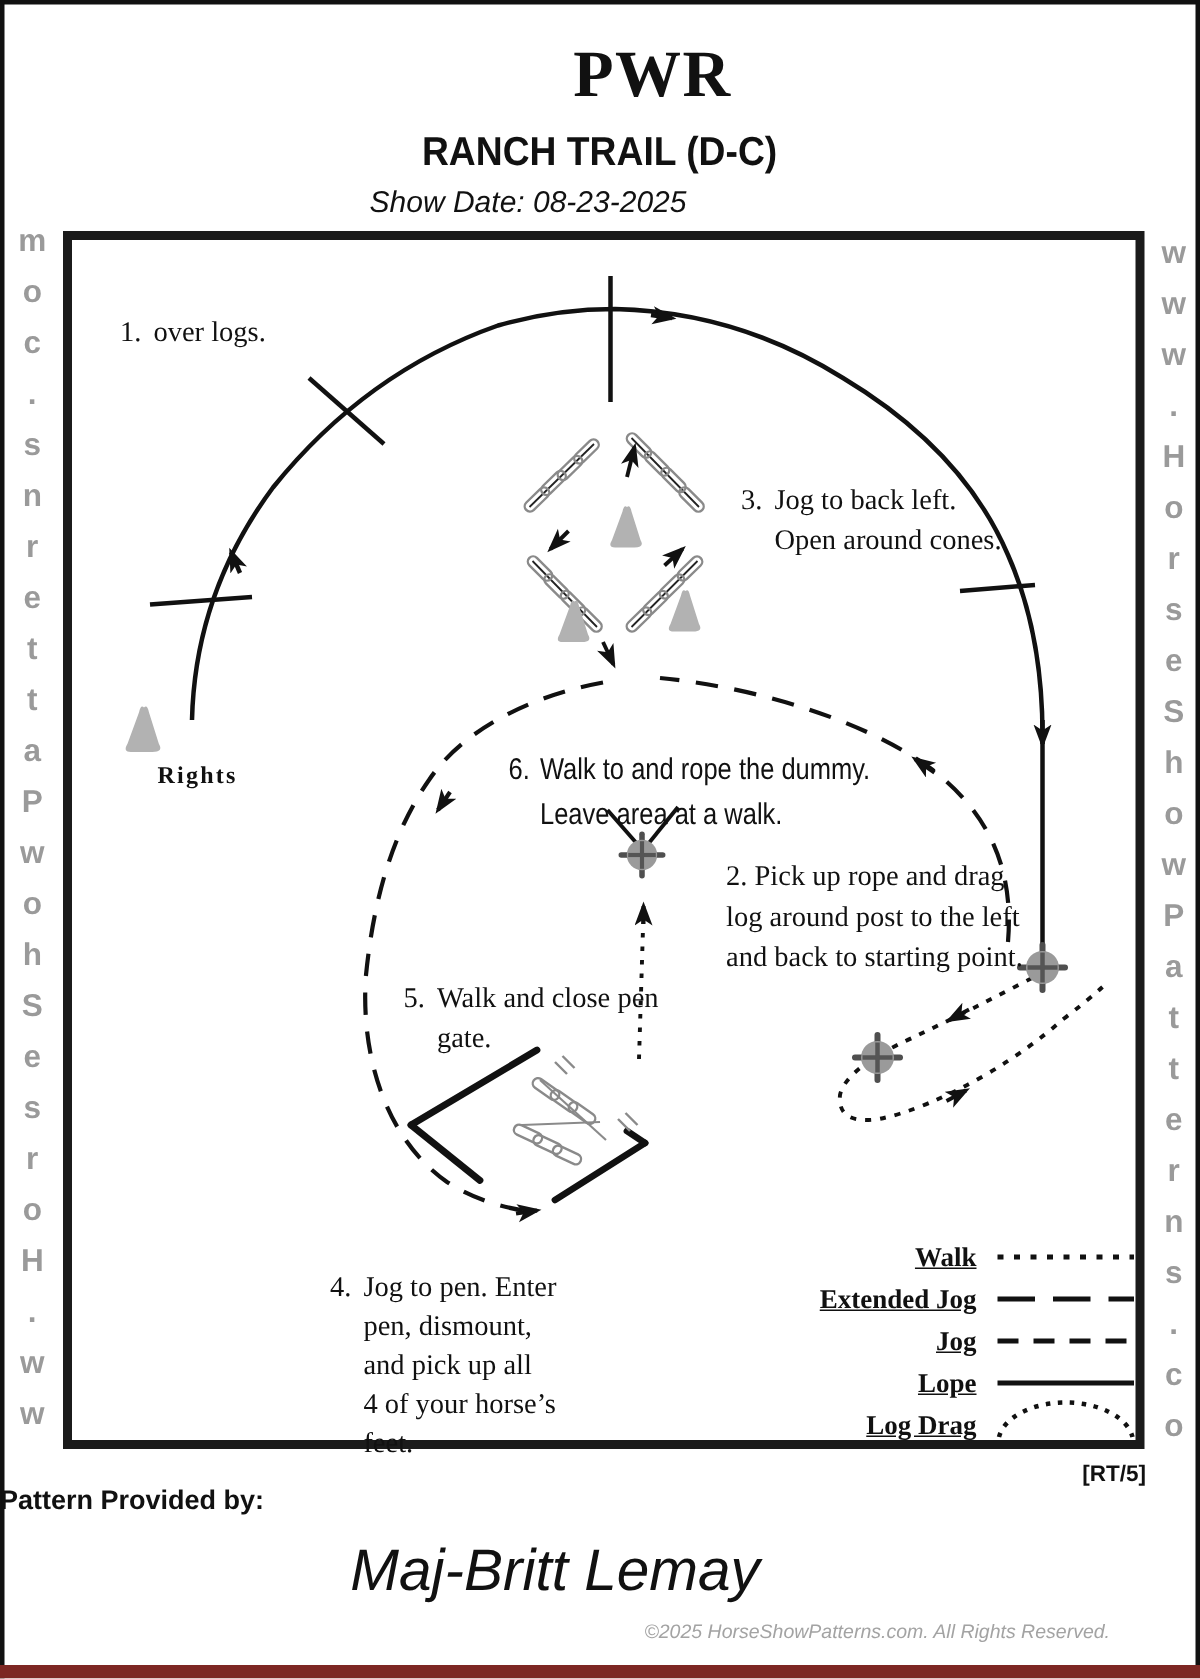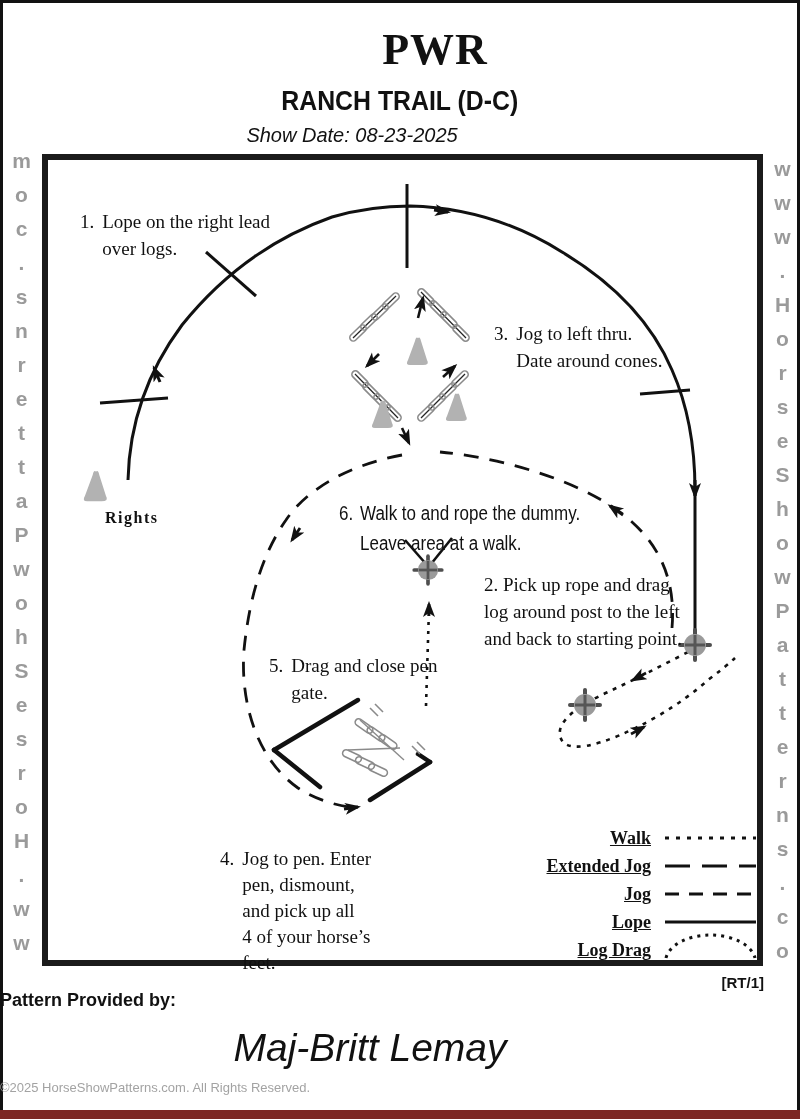--- a/index.html
+++ b/index.html
@@ -45,22 +45,22 @@
   .legend .lab{width:125px;text-align:right;font-weight:bold;font-size:18px;font-family:"Liberation Serif",serif;}
   .legend .samp{width:95px;margin-left:12px;position:relative;height:28px;}
   .legend .samp svg{position:absolute;left:0;top:0;}
 
   .refcode{position:absolute;right:36px;top:974px;font-family:"Liberation Sans",sans-serif;
     font-weight:bold;font-size:15px;}
   .provided{position:absolute;left:0;top:990px;width:740px;text-align:left;
     font-family:"Liberation Sans",sans-serif;font-weight:bold;font-size:18px;}
   .author{position:absolute;left:0;top:1026px;width:740px;text-align:center;
     font-family:"Liberation Sans",sans-serif;font-style:italic;font-size:39px;}
-  .copyright{position:absolute;left:0;top:1080px;width:740px;text-align:left;
-    font-family:"Liberation Sans",sans-serif;font-size:13px;color:#a3a3a3;}
+  .copyright{position:absolute;left:0;top:1080px;width:740px;text-align:right;
+    font-family:"Liberation Sans",sans-serif;font-style:italic;font-size:13px;color:#a3a3a3;}
 </style>
 </head>
 <body>
 
 <div class="page-edge-top"></div>
 <div class="page-edge-left"></div>
 <div class="page-edge-right"></div>
 <div class="page-edge-bottom"></div>
 
 <div class="title">PWR</div>
@@ -193,51 +193,50 @@
     <use href="#log" transform="translate(340,582) rotate(125)"></use>
     <use href="#log" transform="translate(304,596) rotate(115)"></use>
     <use href="#log" transform="translate(317,603) rotate(115)"></use>
     <use href="#log" transform="translate(330,610) rotate(115)"></use>
   </g>
 </svg>
 
   <div class="inst inst1" style="position:absolute;left:32px;top:48px;">
     <span class="num">1.</span>
     <span class="lines">
-      <div>Lope on the right lead</div>
       <div>over logs.</div>
     </span>
   </div>
 
   <div class="inst inst3" style="position:absolute;left:446px;top:160px;">
     <span class="num">3.</span>
     <span class="lines">
-      <div>Jog to left thru.</div>
-      <div>Date around cones.</div>
+      <div>Jog to back left.</div>
+      <div>Open around cones.</div>
     </span>
   </div>
 
   <div class="inst inst6" style="position:absolute;left:291px;top:338px;">
     <span class="num">6.</span>
     <span class="lines">
       <div>Walk to and rope the dummy.</div>
       <div>Leave area at a walk.</div>
     </span>
   </div>
 
   <div class="inst inst2" style="position:absolute;left:436px;top:411px;">
     <div><span class="num">2.</span> <span>Pick up rope and drag</span></div>
     <div>log around post to the left</div>
     <div>and back to starting point.</div>
   </div>
 
   <div class="inst inst5" style="position:absolute;left:221px;top:492px;">
     <span class="num">5.</span>
     <span class="lines">
-      <div>Drag and close pen</div>
+      <div>Walk and close pen</div>
       <div>gate.</div>
     </span>
   </div>
 
   <div class="inst inst4" style="position:absolute;left:172px;top:686px;">
     <span class="num">4.</span>
     <span class="lines">
       <div>Jog to pen.  Enter</div>
       <div>pen, dismount,</div>
       <div>and pick up all</div>
@@ -285,16 +284,16 @@
       <div class="lab">Log Drag</div>
       <div class="samp">
           <svg width="95" height="36" style="top:-10px">
             <path d="M3,32 A 45,27 0 0 1 92,32" fill="none" stroke="#111" stroke-width="3" stroke-dasharray="3 5"></path>
           </svg>
         </div>
     </div>
   </div>
 </div>
 
-<div class="refcode">[RT/1]</div>
+<div class="refcode">[RT/5]</div>
 <div class="provided">Pattern Provided by:</div>
 <div class="author">Maj-Britt Lemay</div>
 <div class="copyright">©2025 HorseShowPatterns.com. All Rights Reserved.</div>
 
 </body></html>

